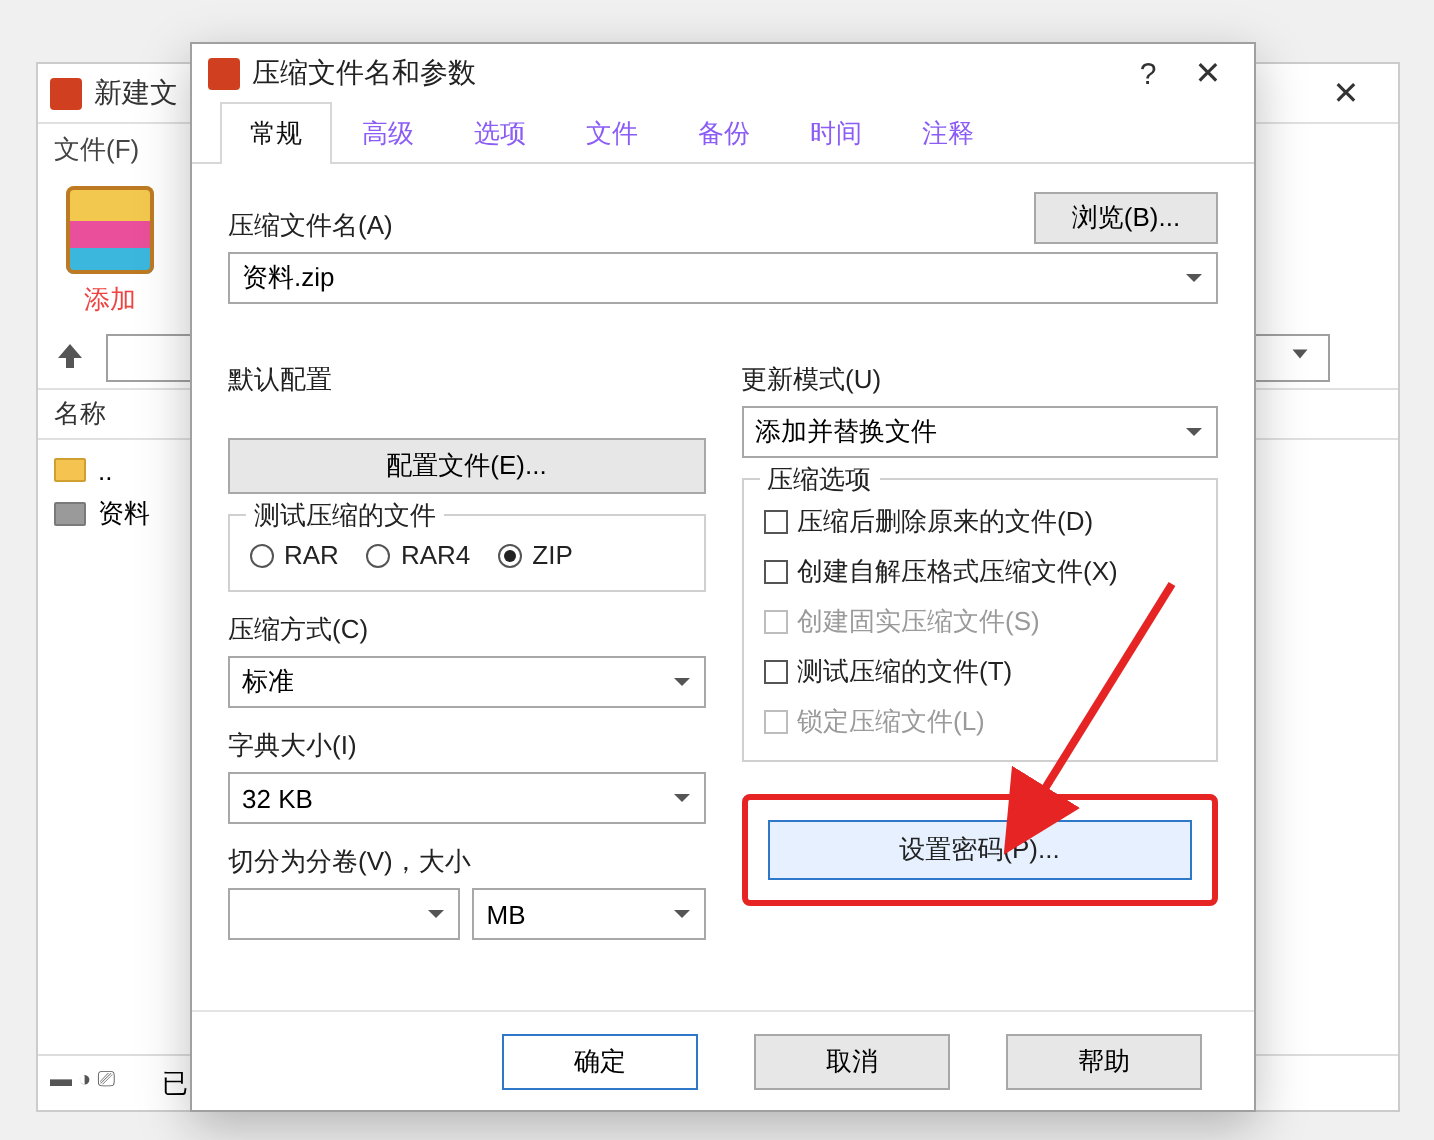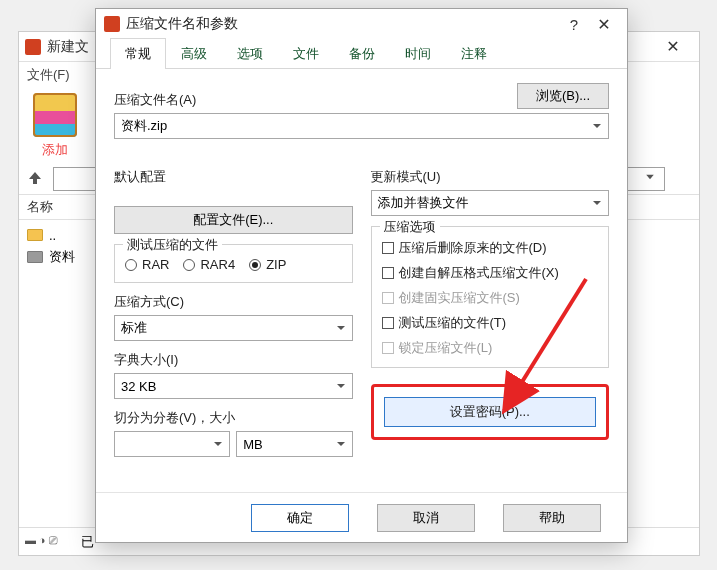--- a/index.html
+++ b/index.html
@@ -24,28 +24,28 @@
   .caret-down { width:16px; height:16px; display:inline-block; }
   .back-header { height:26px; display:flex; align-items:center; padding:0 8px; border-top:1px solid #e0e0e0; border-bottom:1px solid #e0e0e0; color:#333; }
   .back-list { padding:4px 8px; }
   .row { height:22px; display:flex; align-items:center; gap:6px; }
   .folder-icon { width:16px; height:12px; background:#f5c350; border:1px solid #cfa030; border-radius:1px; display:inline-block; }
   .folder-icon.dark { background:#9a9a9a; border-color:#7a7a7a; }
   .status-bar { position:absolute; bottom:0; left:0; right:0; height:28px; display:flex; align-items:center; padding:0 6px; border-top:1px solid #ddd; }
   .usb-icon { width:48px; height:16px; display:inline-block; color:#555; font-size:11px; }
 
   
-  .dialog { position: absolute; left: 95px; top: 8px; width: 533px; height: 535px; background:#fff; border:1px solid #a0a0a0; box-shadow: 0 8px 24px rgba(0,0,0,.25); display:flex; flex-direction:column; }
+  .dialog { position: absolute; left: 95px; top: 21px; width: 533px; height: 535px; background:#fff; border:1px solid #a0a0a0; box-shadow: 0 8px 24px rgba(0,0,0,.25); display:flex; flex-direction:column; }
   .dlg-title { height:30px; display:flex; align-items:center; padding:0 8px; }
   .dlg-title .wicon { width:16px; height:16px; background: linear-gradient(#d04020,#d04020); border-radius:2px; margin-right:6px; display:inline-block; }
   .dlg-title .t { flex:1; font-size:14px; color:#222; }
   .dlg-title .help { width:30px; text-align:center; font-size:15px; color:#333; }
   .dlg-title .close { width:30px; text-align:center; font-size:16px; color:#333; }
   .tabs { height:30px; display:flex; align-items:flex-end; padding-left:14px; border-bottom:1px solid #d7d7d7; gap:0; }
-  .tab { padding:6px 14px; color:#14532d; font-size:13px; border:1px solid transparent; border-bottom:none; position:relative; top:1px; }
+  .tab { padding:6px 14px; color:#8b5cf6; font-size:13px; border:1px solid transparent; border-bottom:none; position:relative; top:1px; }
   .tab.active { background:#fff; border-color:#d7d7d7; color:#111; }
   .dlg-body { flex:1; padding:14px 18px 6px 18px; display:grid; grid-template-columns: 1fr 1fr; column-gap:18px; }
   .col { display:flex; flex-direction:column; gap:10px; }
   .label { color:#222; }
   .combo, .textbox { height:26px; border:1px solid #a8a8a8; background:#fff; display:flex; align-items:center; padding:0 6px; justify-content:space-between; }
   .combo { width:100%; }
   .fieldset { border:1px solid #d0d0d0; padding:8px 10px 10px 10px; position:relative; }
   .fieldset .legend { position:absolute; top:-9px; left:8px; background:#fff; padding:0 4px; font-size:13px; color:#222; }
   .btn { height:28px; border:1px solid #a8a8a8; background:#e7e7e7; display:flex; align-items:center; justify-content:center; padding:0 12px; }
   .btn.wide { width:100%; }

